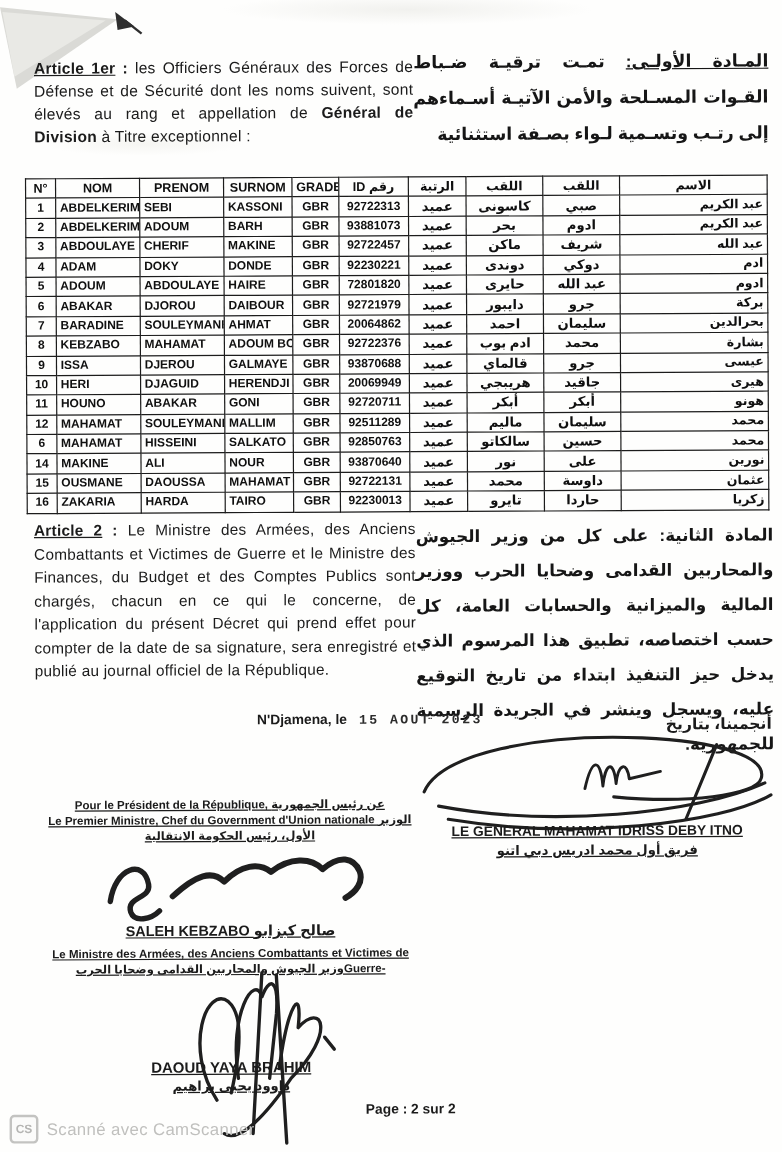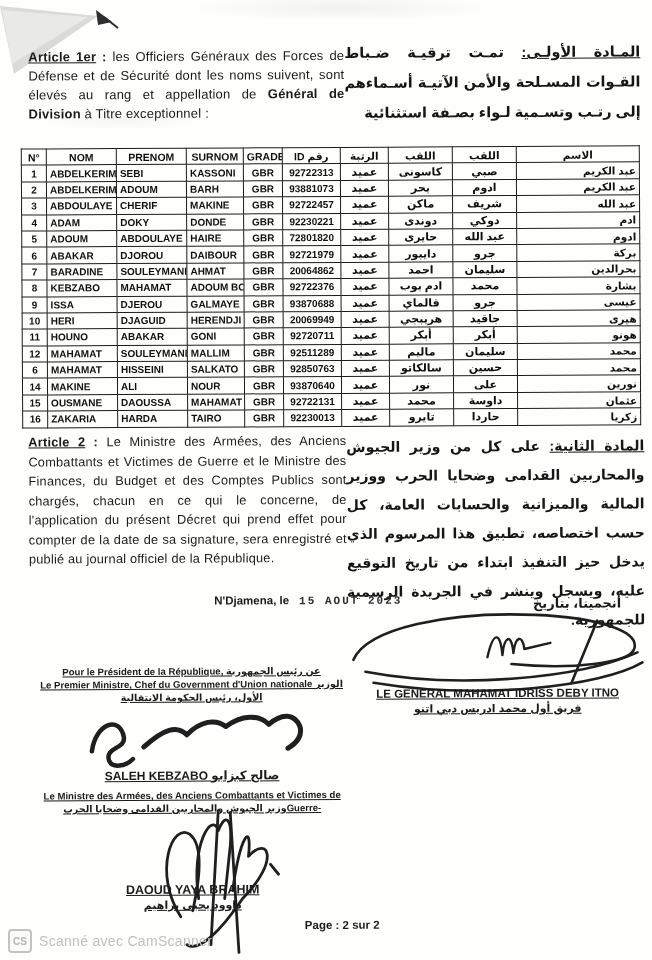--- a/index.html
+++ b/index.html
@@ -59,33 +59,33 @@
     font-size:12.8px;line-height:19.5px;text-align:justify;
     letter-spacing:.2px;
   }
   .art2-fr .lbl{font-weight:bold;text-decoration:underline;}
   .art2-fr .b{font-weight:bold;}
   .art2-ar{
     position:absolute;left:346px;top:433px;width:298px;
     font-size:14px;line-height:29px;text-align:justify;text-align-last:right;
     font-weight:bold;color:#161616;
   }
-  .art2-ar .lbl{text-decoration:underline;}
+  .art2-ar .lbl{}
 
   .dateline{
     position:absolute;left:213px;top:594px;width:280px;
     font-size:11.5px;font-weight:bold;white-space:nowrap;
   }
   .date-stamp{
     font-family:"Liberation Mono","DejaVu Sans Mono",monospace;
     font-size:11px;font-weight:bold;letter-spacing:2px;color:#2c2c2c;
     margin-left:10px;
   }
   .date-ar{
-    position:absolute;left:508px;top:597px;width:112px;
+    position:absolute;left:530px;top:597px;width:112px;
     font-size:13px;font-weight:bold;text-align:right;
   }
 
   
   .sig{position:absolute;}
   .sig path{fill:none;stroke:#1f1f1f;stroke-linecap:round;stroke-linejoin:round;}
 
   .president-name{
     position:absolute;left:348px;top:688px;width:296px;text-align:center;
     font-size:11.5px;font-weight:bold;text-decoration:underline;white-space:nowrap;

